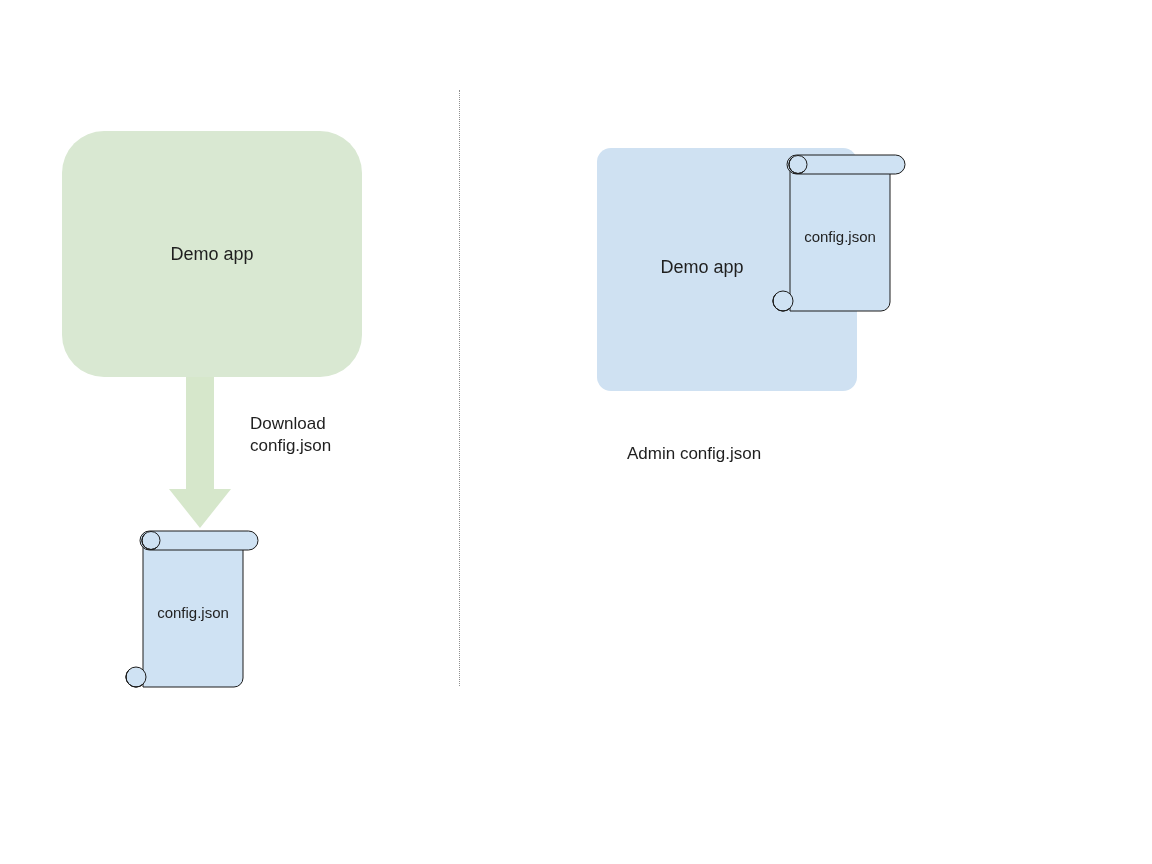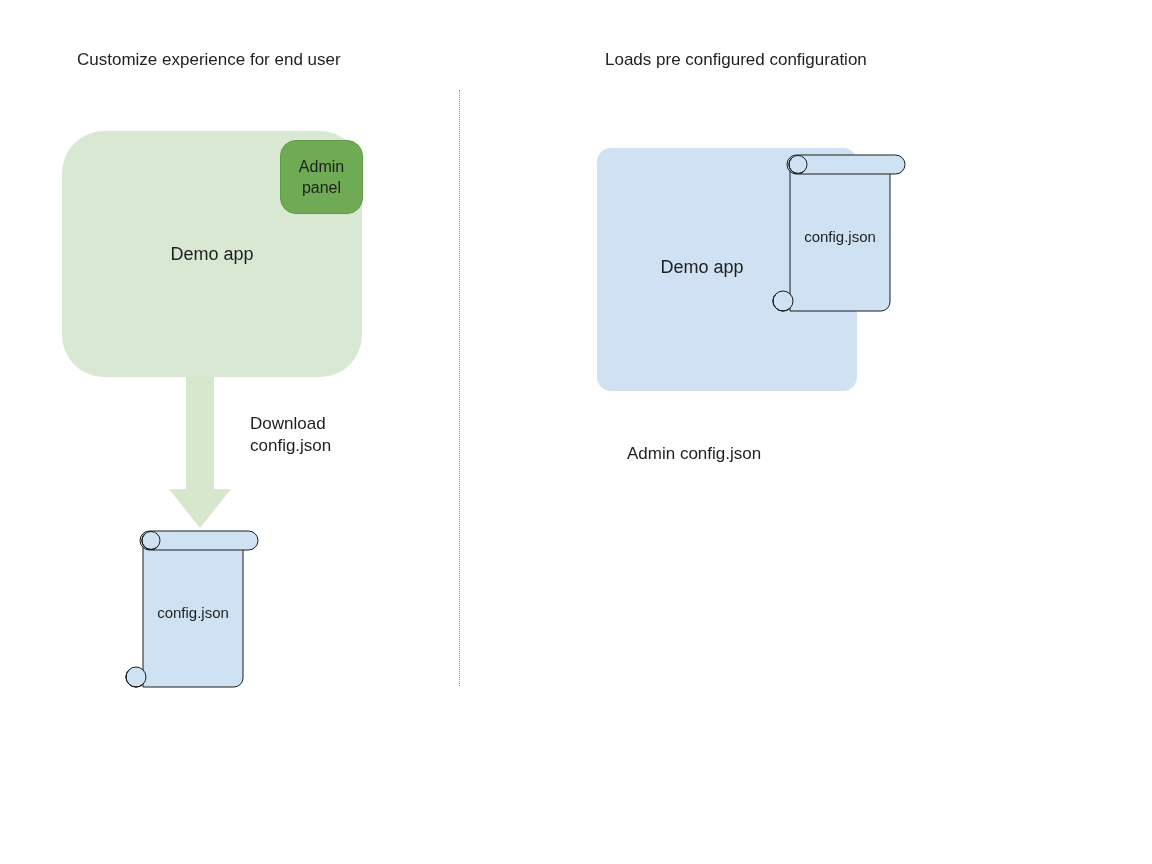--- a/index.html
+++ b/index.html
@@ -95,31 +95,26 @@
     font-family: "Liberation Sans", sans-serif;
     font-size: 15px;
     text-anchor: middle;
   }
 </style>
 </head>
 <body>
 
 <div class="canvas">
 
-  <div class="abs section-title left-title">Customize experience for end user</div>
 
-  <div class="abs section-title right-title">Loads pre configured configuration</div>
 
   <div class="abs divider"></div>
 
   <div class="abs admin-app">
     <span class="app-label">Demo app</span>
-    <div class="admin-panel">
-      <span class="panel-label">Admin panel</span>
-    </div>
   </div>
 
   <svg class="abs down-arrow" width="64" height="152" viewBox="0 0 64 152">
     <path class="arrow-fill" d="M18 0 H46 V112 H63 L32 151 L1 112 H18 Z"></path>
   </svg>
 
   <div class="abs download-label">Download
 config.json</div>
 
   <svg class="abs scroll-left" width="138" height="162" viewBox="0 0 138 162">

